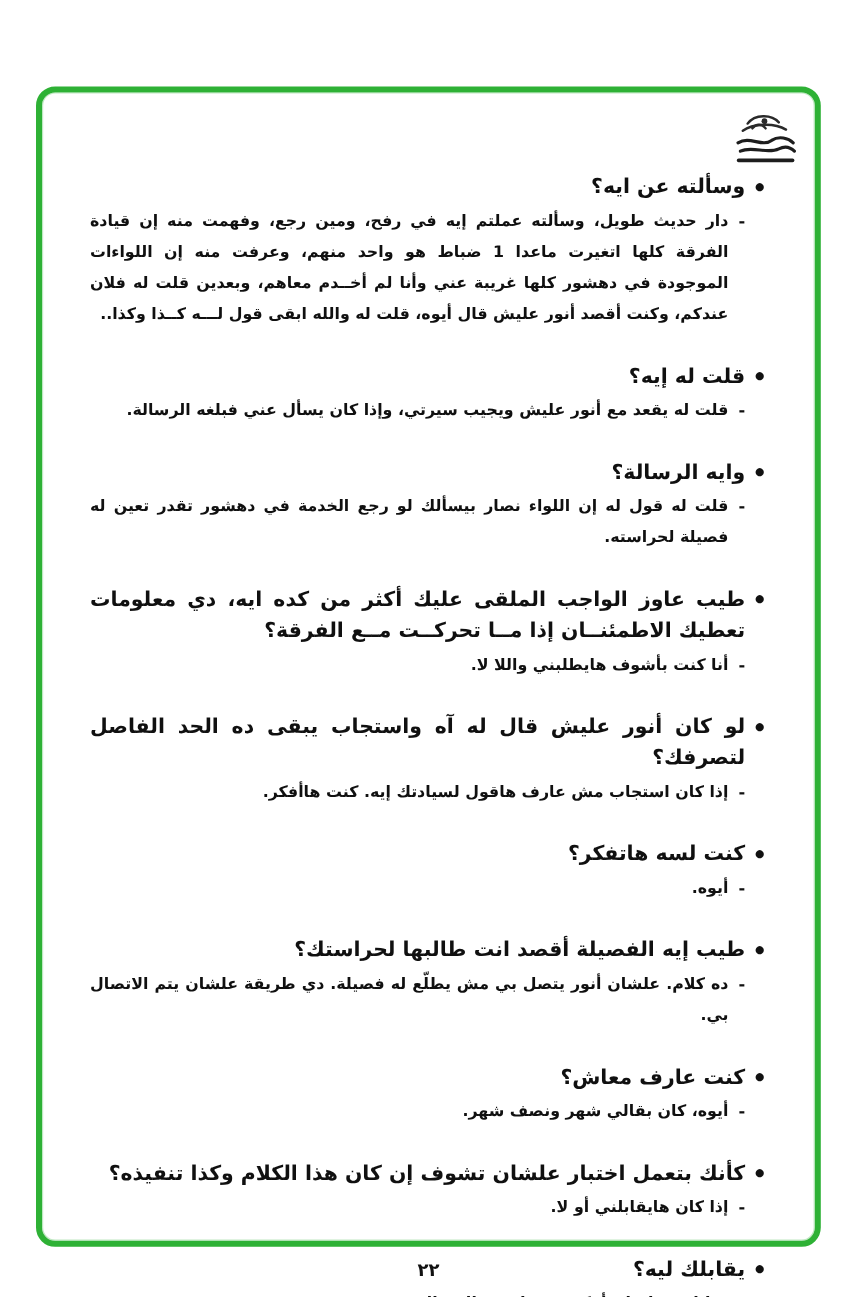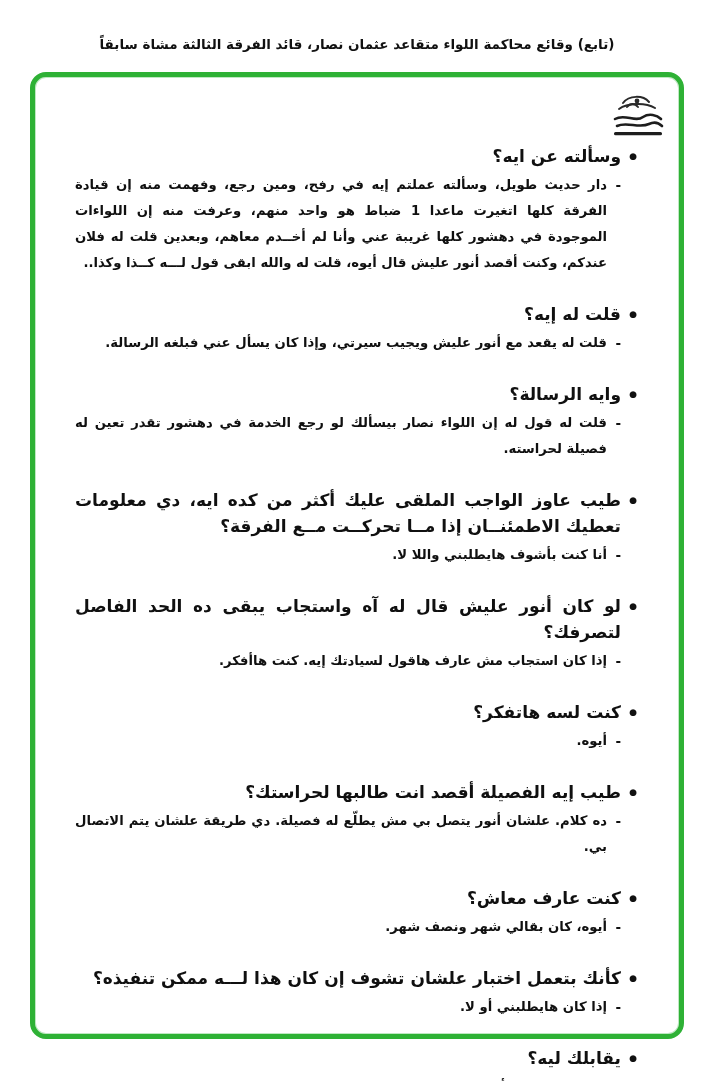--- a/index.html
+++ b/index.html
@@ -59,21 +59,20 @@
     position:absolute;bottom:14px;left:0;right:0;
     text-align:center;
     font-size:15px;font-weight:700;color:#111;
   }
 </style>
 </head>
 <body>
 
 <div class="page">
 
-  <div class="header">(تابع) وقائع محاكمة اللواء متقاعد عثمان نصار، قائد الفرقة الثالثة مشاة سابقاً</div>
 
   <div class="frame">
 
     <div class="stamp">
       <svg width="56" height="48" viewBox="0 0 56 48" xmlns="http://www.w3.org/2000/svg">
         <g fill="none" stroke="#2a2a2a" stroke-width="2" stroke-linecap="round">
           <path d="M14 10 C20 2, 34 2, 40 9"></path>
           <path d="M10 16 C18 10, 36 9, 46 15"></path>
           <path d="M18 14 c3 -4 8 -4 11 0"></path>
           <circle cx="28" cy="8" r="2.4" fill="#2a2a2a" stroke="none"></circle>
@@ -172,36 +171,37 @@
         </div>
         <div class="a-row">
           <span class="a-marker">-</span>
           <span class="a-text">أيوه، كان بقالي شهر ونصف شهر.</span>
         </div>
       </div>
 
       <div class="qa-section">
         <div class="q-row">
           <span class="q-marker">●</span>
-          <span class="q-text">كأنك بتعمل اختبار علشان تشوف إن كان هذا لـــه ممكن تنفيذه؟</span>
-        </div>
-        <div class="a-row">
-          <span class="a-marker">-</span>
-          <span class="a-text">إذا كان هايطلبني أو لا.</span>
+          <span class="q-text">كأنك بتعمل اختبار علشان تشوف إن كان هذا الكلام وكذا تنفيذه؟</span>
+        </div>
+        <div class="a-row">
+          <span class="a-marker">-</span>
+          <span class="a-text">إذا كان هايقابلني أو لا.</span>
         </div>
       </div>
 
       <div class="qa-section">
         <div class="q-row">
           <span class="q-marker">●</span>
           <span class="q-text">يقابلك ليه؟</span>
         </div>
         <div class="a-row">
           <span class="a-marker">-</span>
           <span class="a-text">يقابلني علشان أفكر في طريقة الاتصال بدهشور.</span>
         </div>
       </div>
 
     </div>
   </div>
 
+  <div class="page-number">٢٢</div>
 
 </div>
 
 </body></html>

